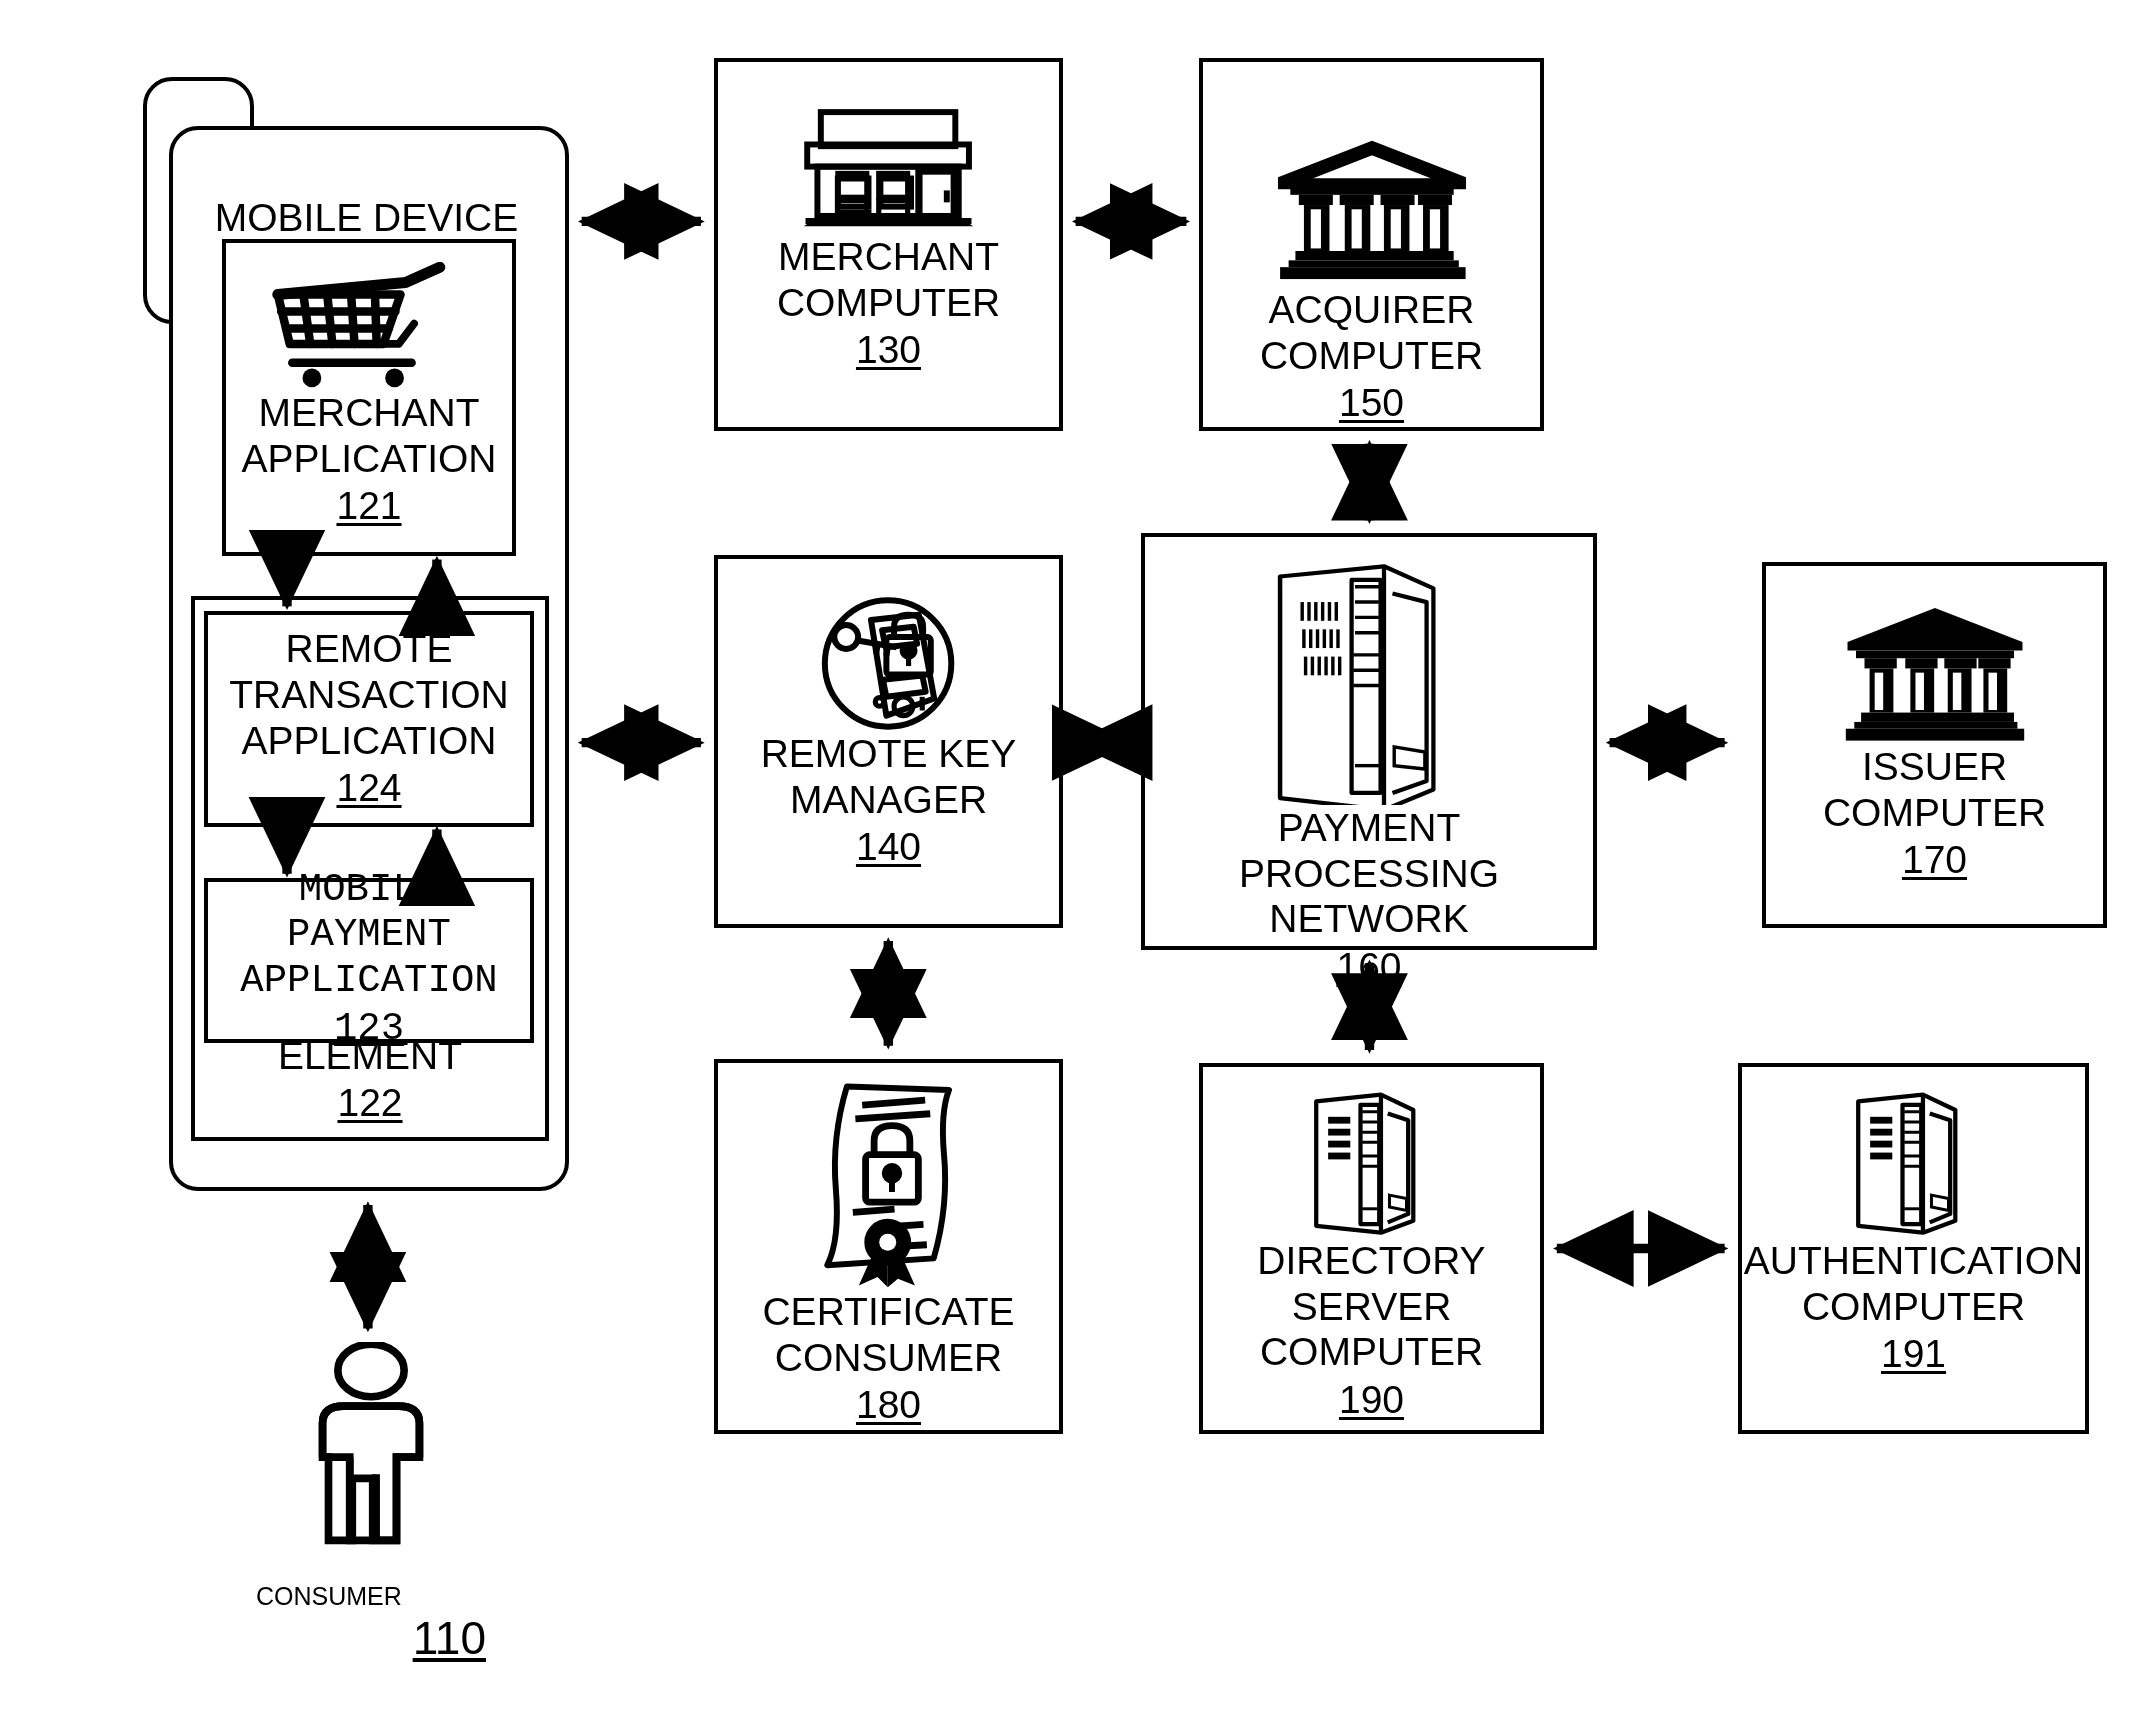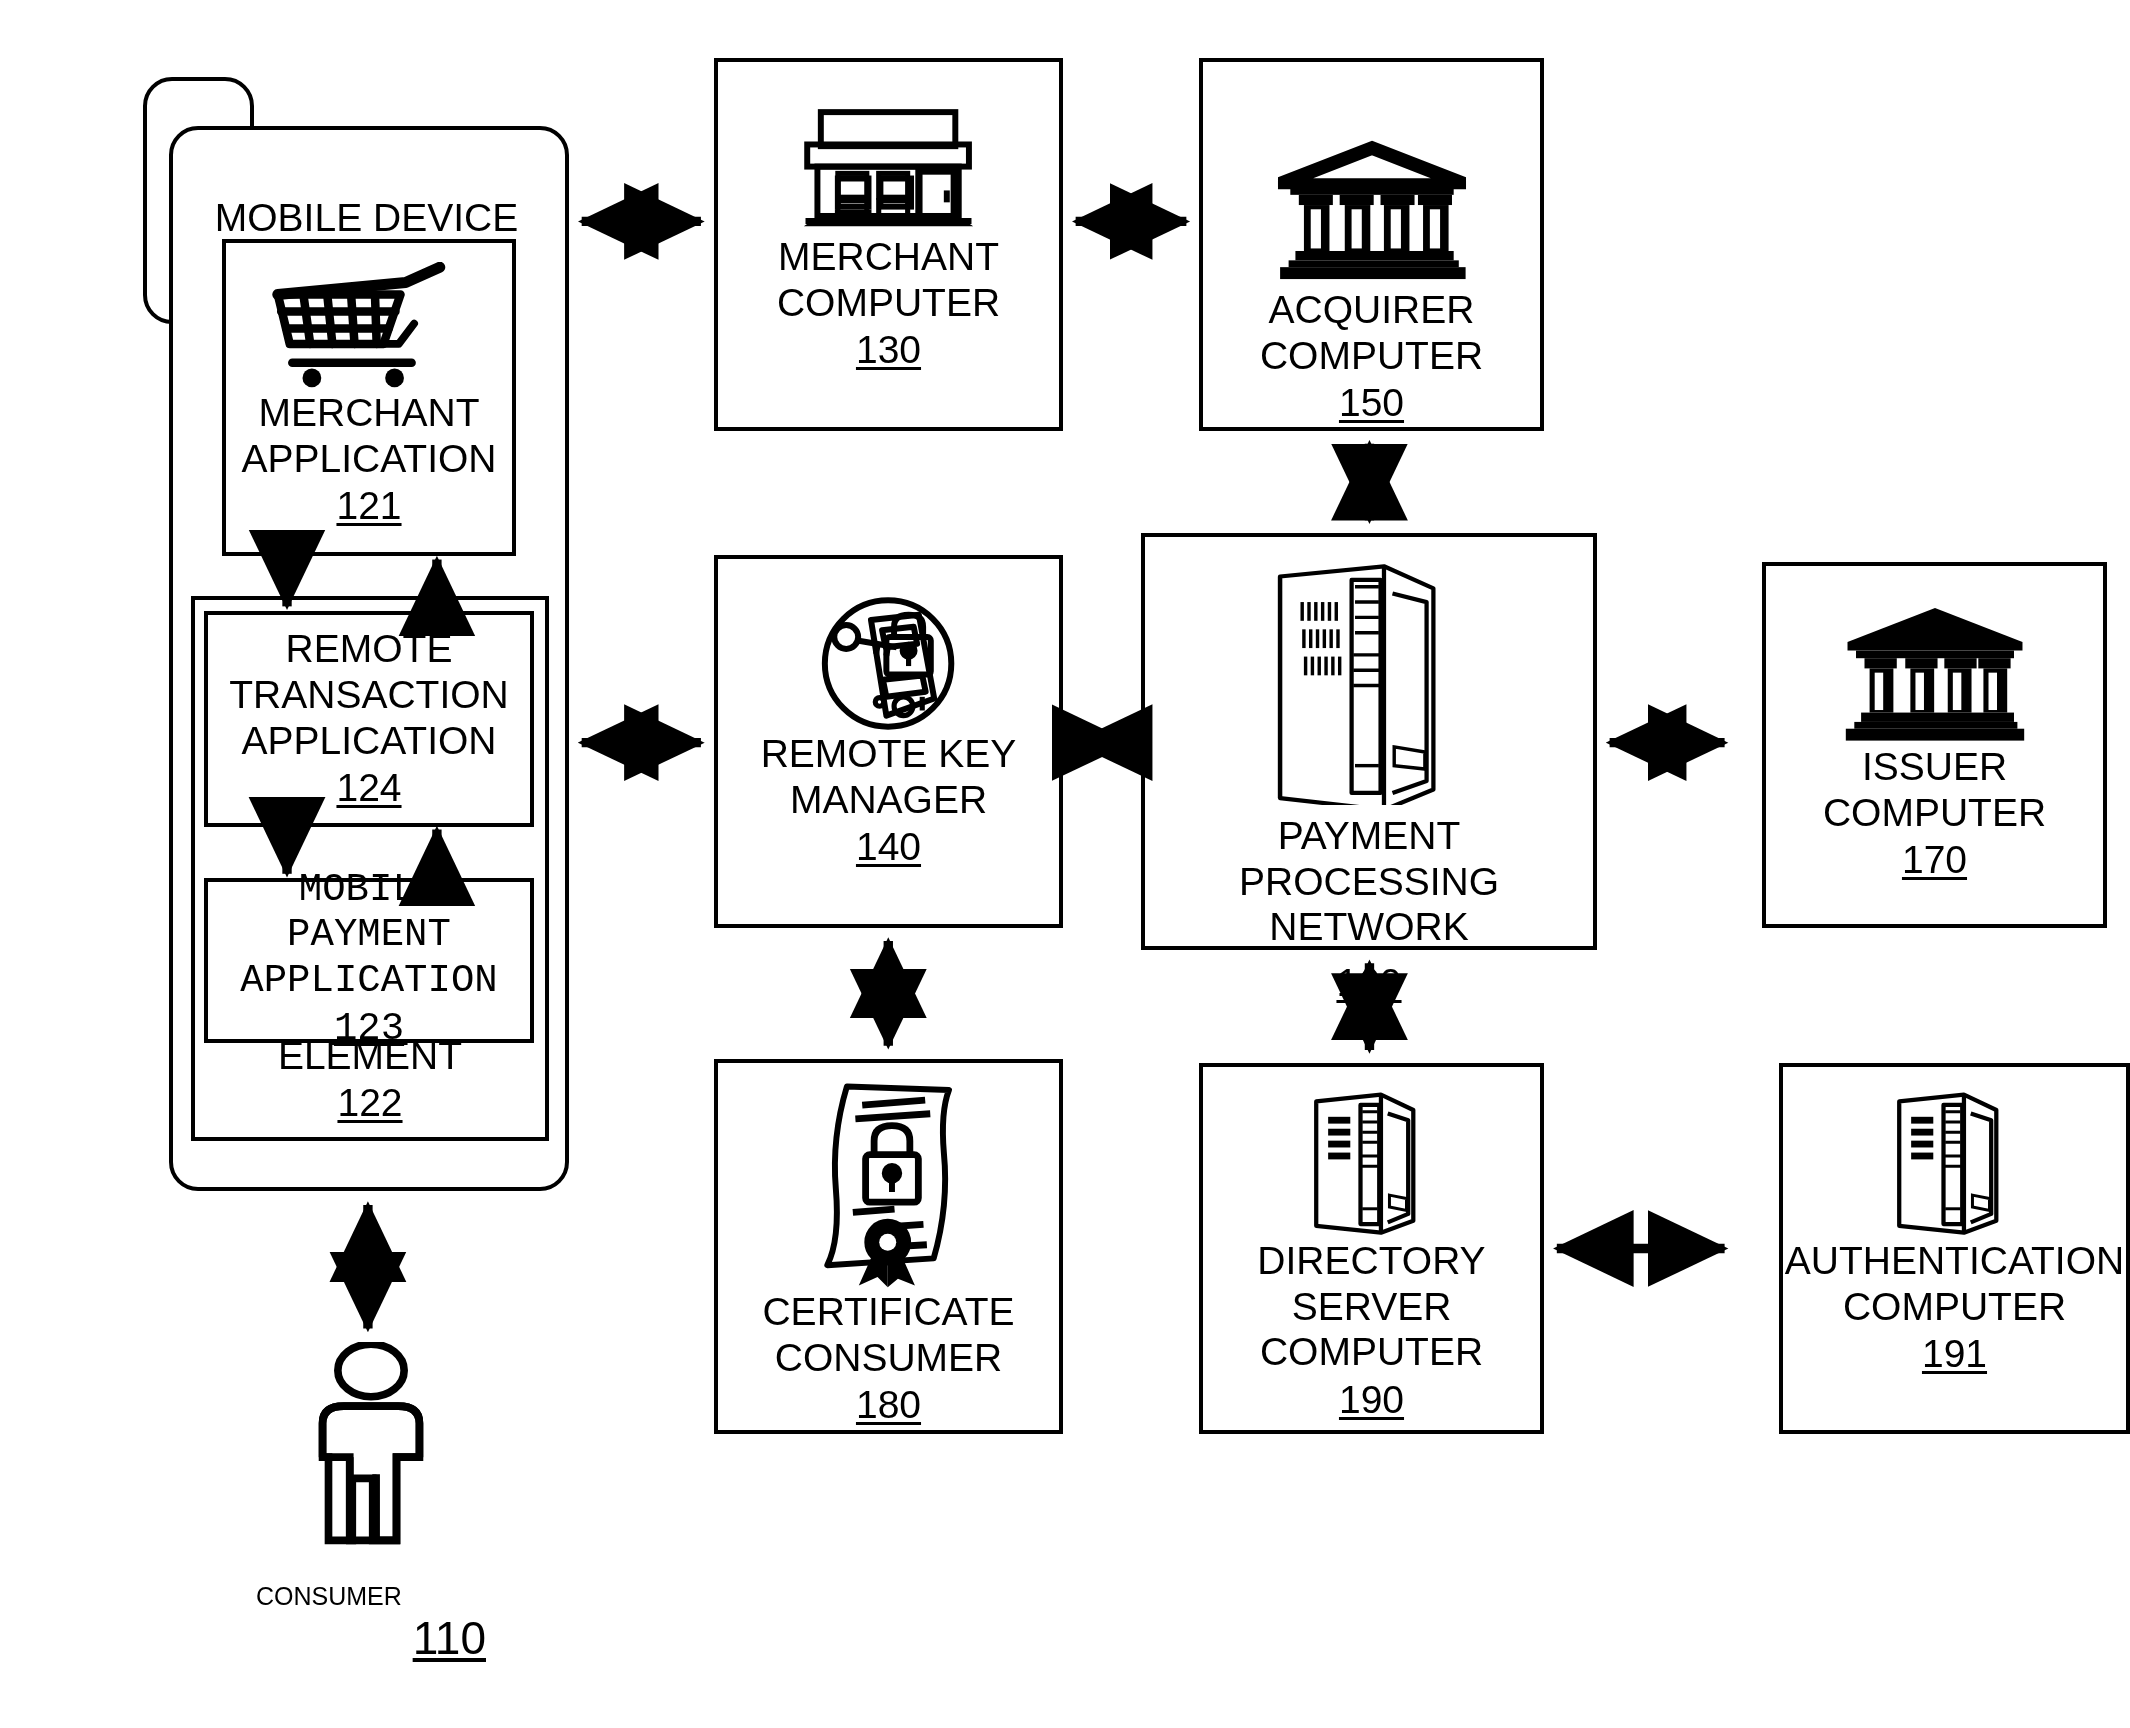--- a/index.html
+++ b/index.html
@@ -245,21 +245,21 @@
           <circle cx="72" cy="124" r="5"></circle>
           <path d="M122 118 L122 134"></path>
         </g>
       </svg>
     </div>
     <div class="label">REMOTE KEY
 MANAGER</div>
     <div class="refnum">140</div>
   </div>
 
-  <div class="box" style="left:1141px; top:533px; width:456px; height:417px; padding-top:24px;gap:8px;">
+  <div class="box" style="left:1141px; top:533px; width:456px; height:417px; padding-top:24px;">
     <div class="iconwrap" style="height:244px;">
       <svg width="213" height="244" viewBox="0 0 250 286">
         <g fill="#fff" stroke="#000" stroke-width="5" stroke-linejoin="round">
           <path d="M20 18 L142 6 L200 32 L200 268 L142 292 L20 278 Z"></path>
           <path d="M142 6 L142 292"></path>
           <path d="M20 18 L20 278"></path>
           <rect x="104" y="22" width="34" height="250"></rect>
           <path d="M152 38 L192 48 L192 258 L152 272"></path>
         </g>
         <g fill="none" stroke="#000" stroke-width="4">
@@ -378,21 +378,21 @@
           <rect x="26" y="72" width="26" height="8"></rect>
         </g>
       </svg>
     </div>
     <div class="label">DIRECTORY
 SERVER
 COMPUTER</div>
     <div class="refnum">190</div>
   </div>
 
-  <div class="box" style="left:1738px; top:1063px; width:351px; height:371px; padding-top:24px;margin-left:41px;">
+  <div class="box" style="left:1738px; top:1063px; width:351px; height:371px; padding-top:24px;">
     <div class="iconwrap" style="height:147px;">
       <svg width="132" height="147" viewBox="0 0 155 172">
         <g fill="#fff" stroke="#000" stroke-width="5" stroke-linejoin="round">
           <path d="M12 12 L88 4 L126 22 L126 152 L88 166 L12 158 Z"></path>
           <path d="M88 4 L88 166"></path>
           <rect x="64" y="16" width="22" height="140"></rect>
           <path d="M96 26 L120 34 L120 144 L96 154"></path>
         </g>
         <g fill="none" stroke="#000" stroke-width="3.5">
           <path d="M66 24 L84 24 M66 36 L84 36 M66 48 L84 48 M66 60 L84 60"></path>

